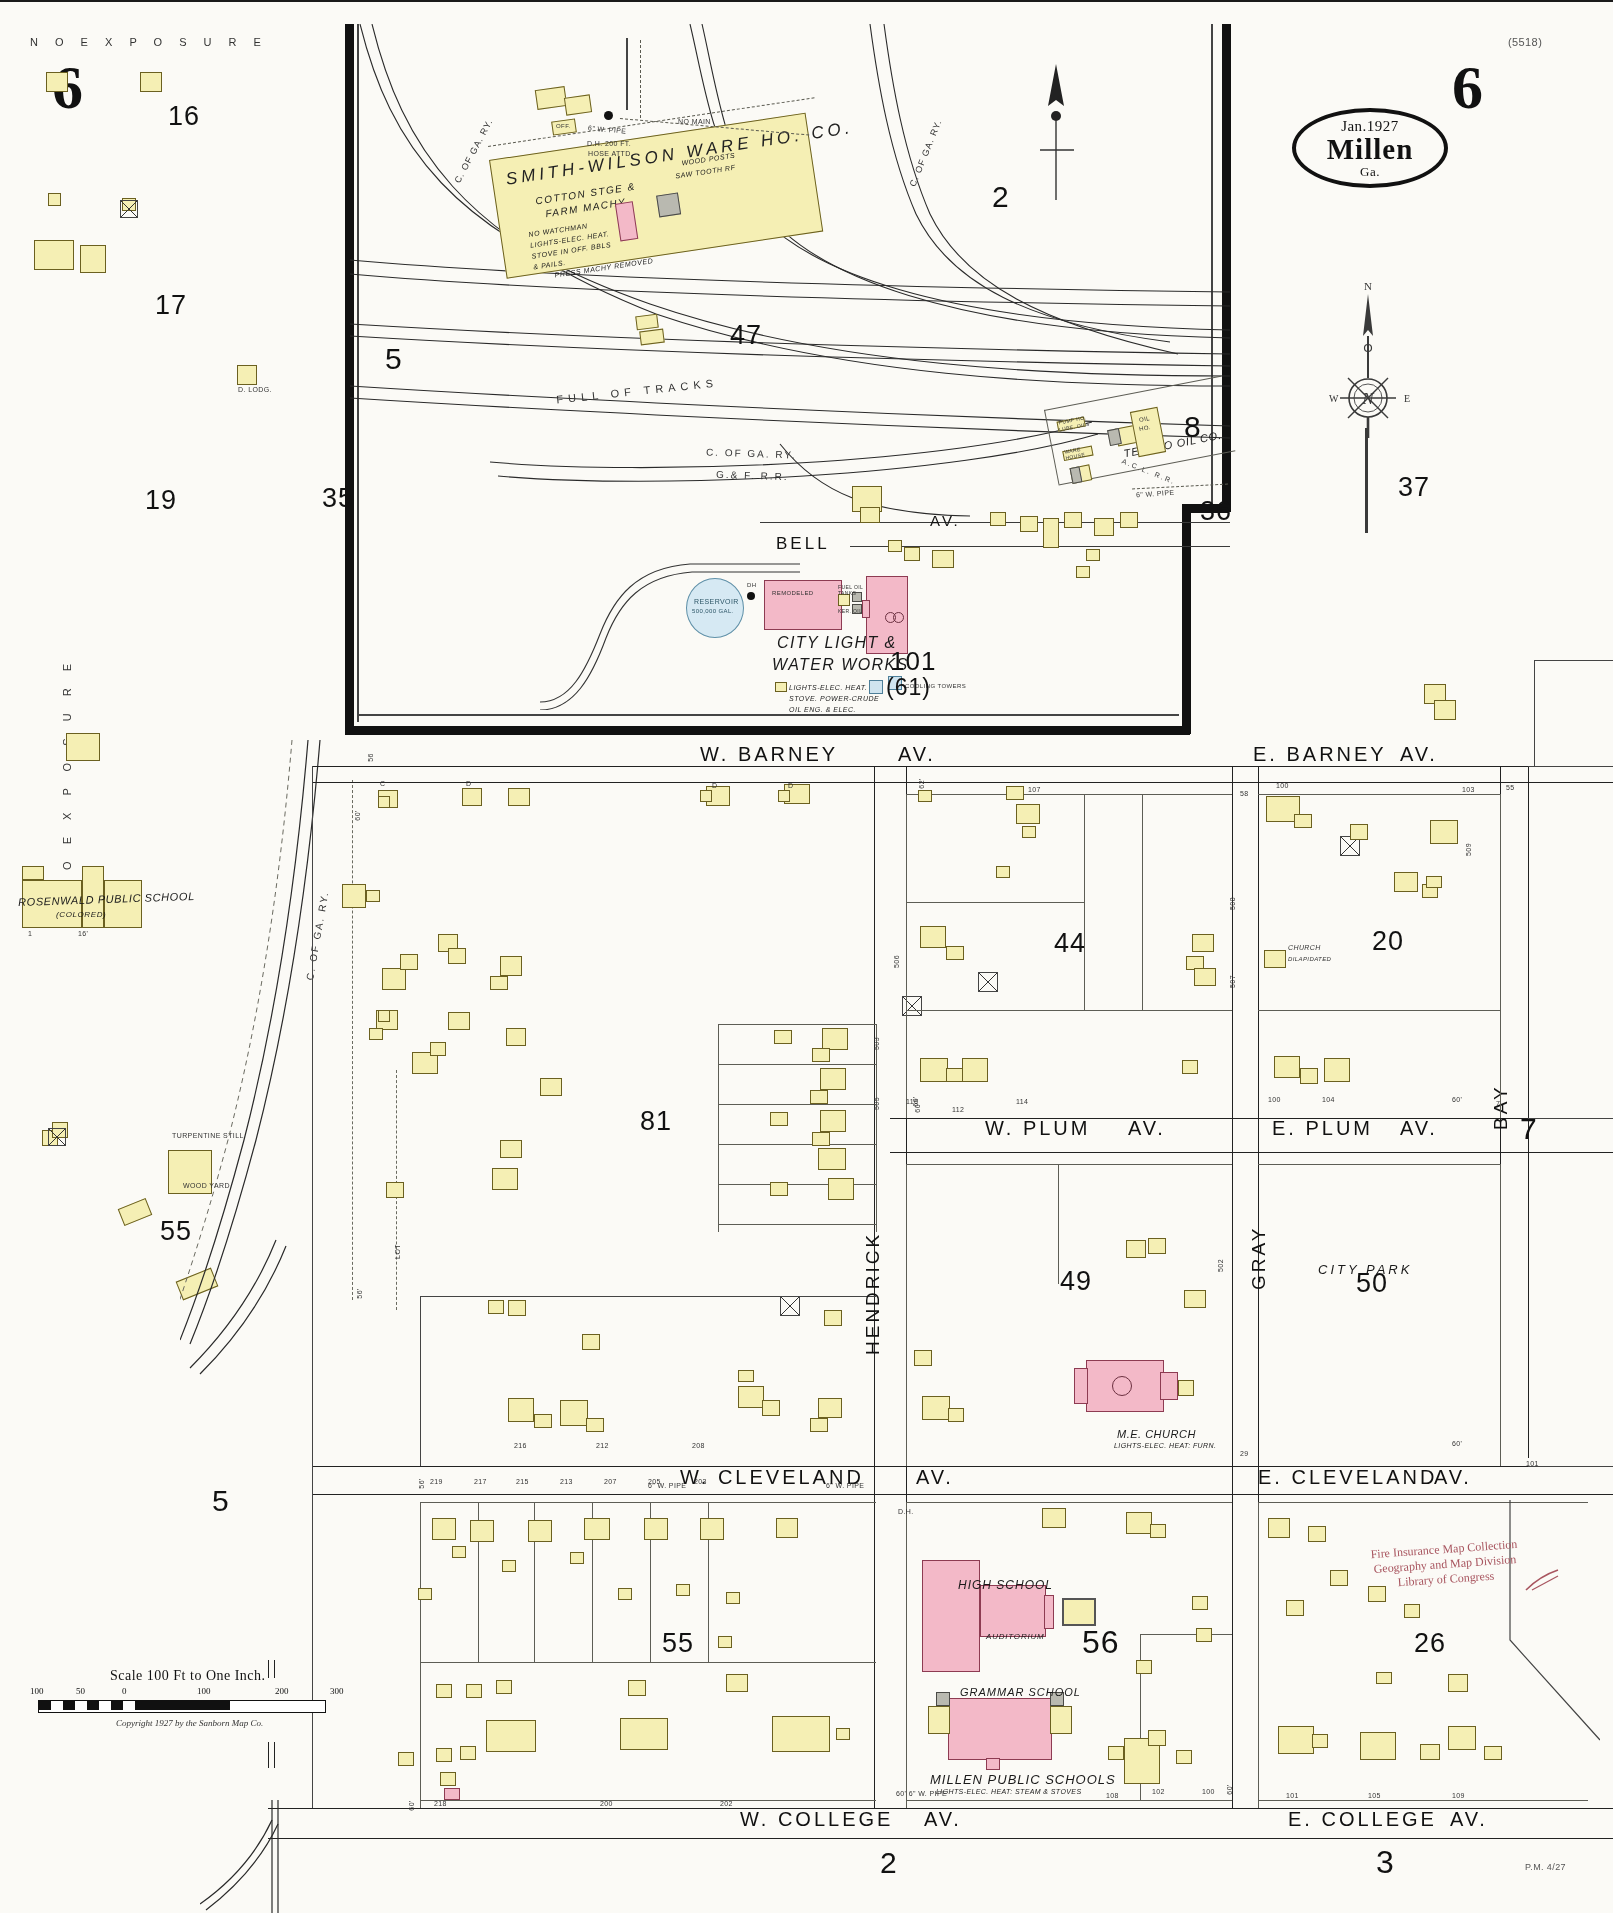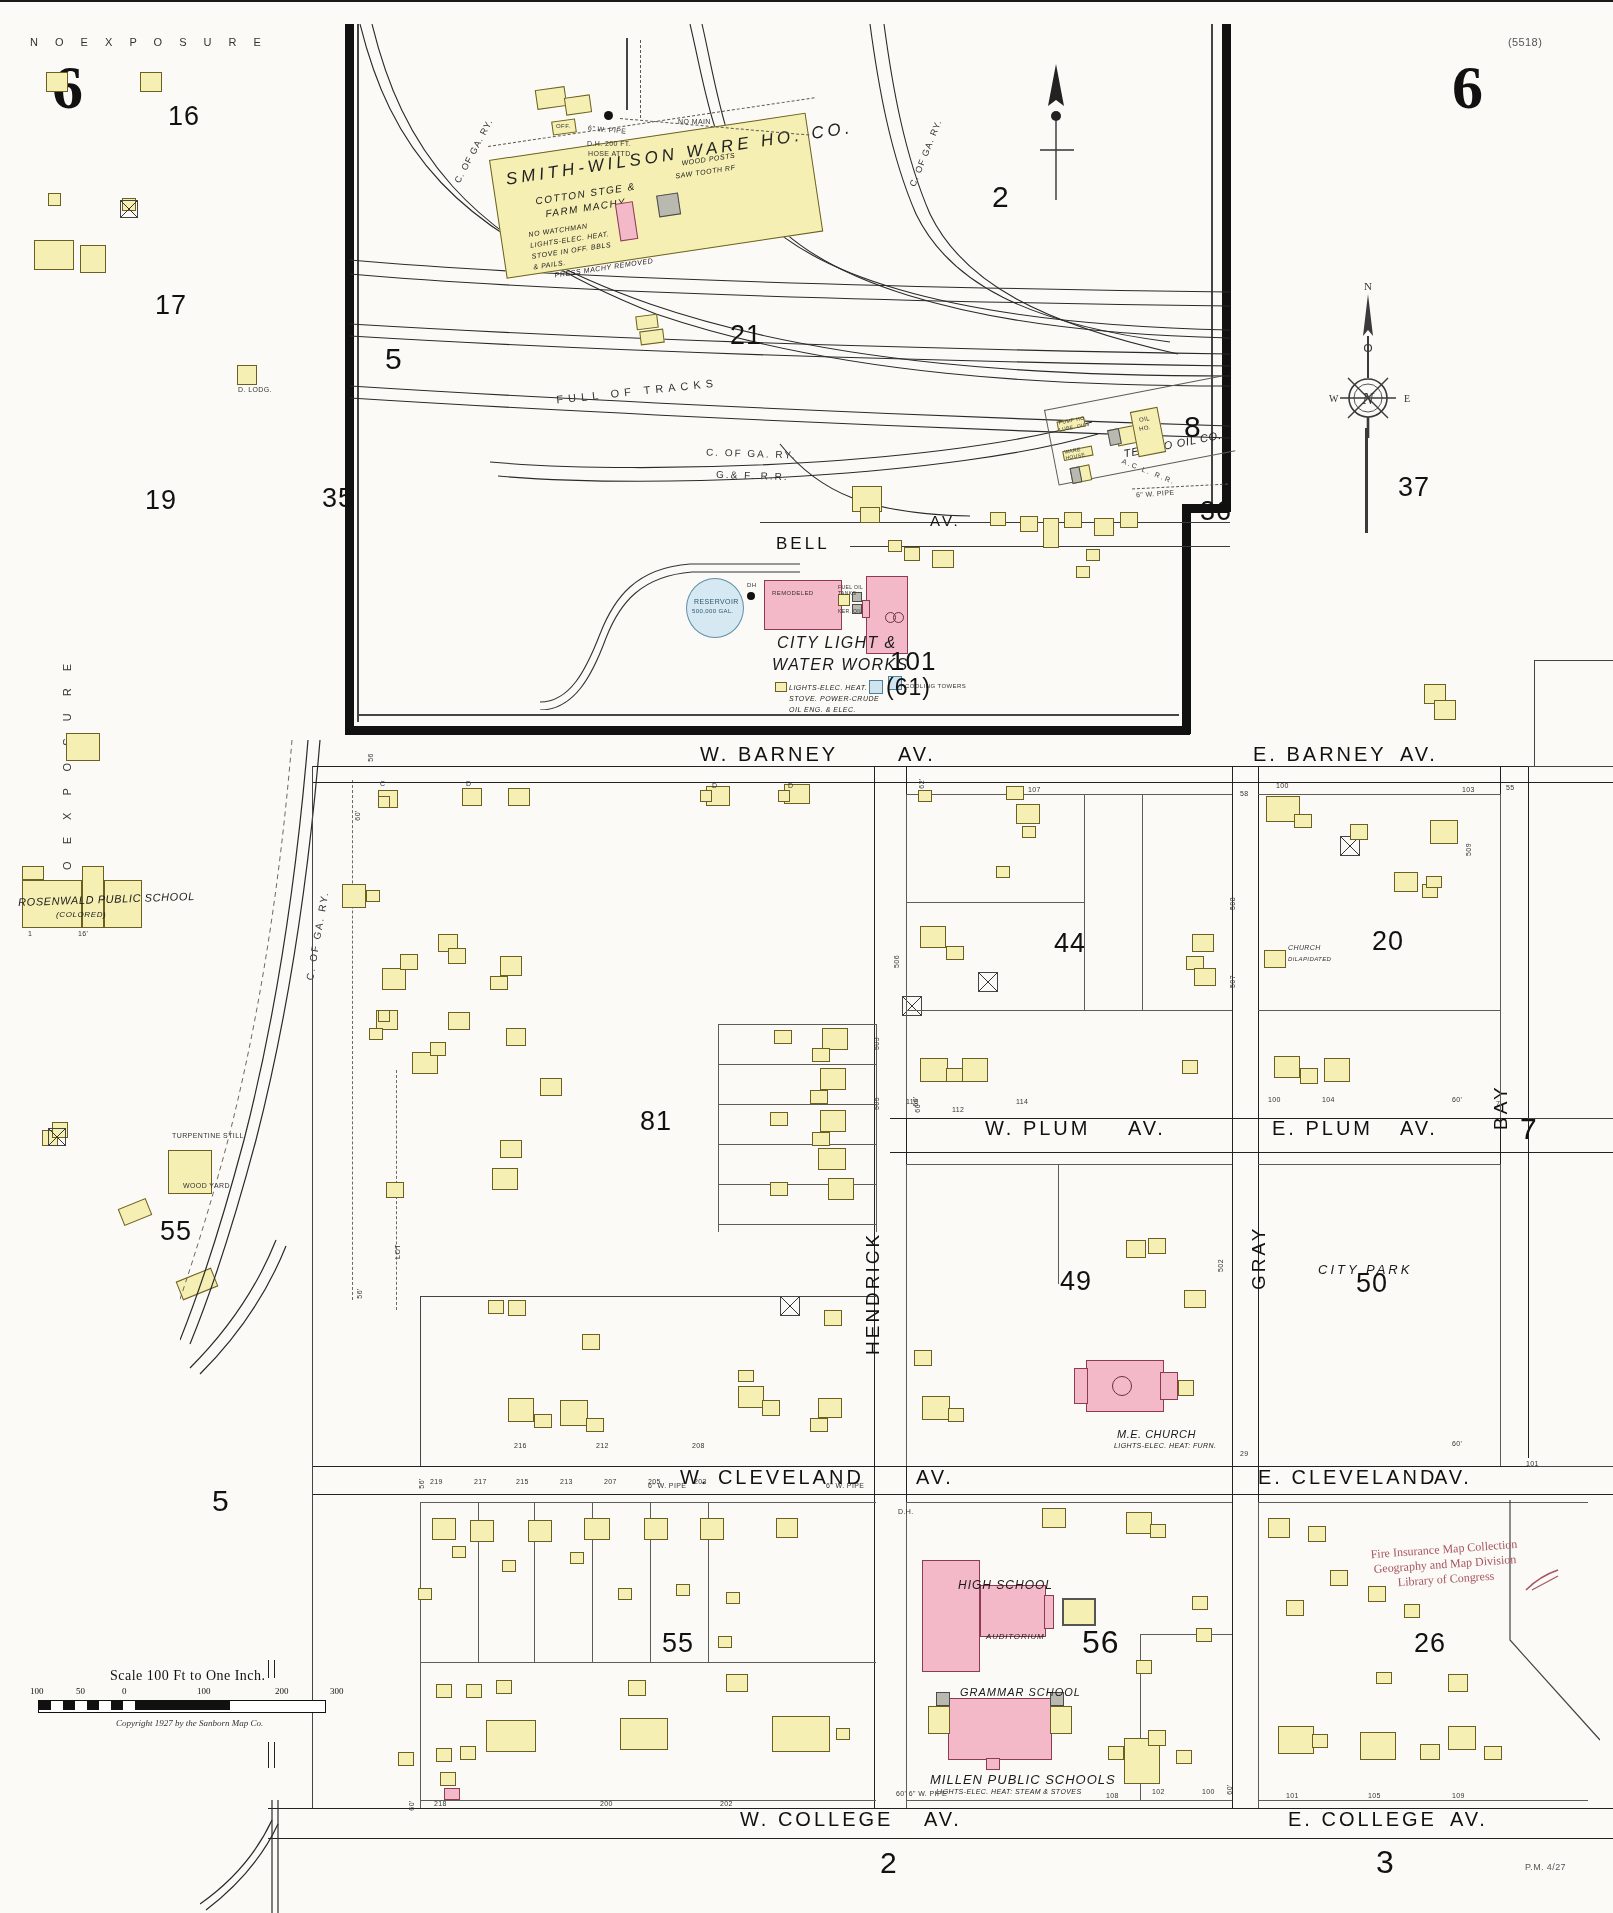--- a/index.html
+++ b/index.html
@@ -90,20 +90,25 @@
   <div class="ln" style="left:0;top:0;width:1613px;height:2px;"></div>
 
   <div class="no-exposure" style="left:30px;top:36px;">N O   E X P O S U R E</div>
   <div class="no-exposure" style="left:-52px;top:770px;transform:rotate(-90deg);transform-origin:center;">N O   E X P O S U R E</div>
 
   <div class="sheetnum" style="left:52px;top:52px;">6</div>
   <div class="sheetnum" style="left:1452px;top:52px;">6</div>
   <div class="tiny" style="left:1508px;top:36px;font-size:11px;color:#555;">(5518)</div>
   <div class="tiny" style="left:1525px;top:1862px;font-size:9px;color:#555;">P.M. 4/27</div>
 
+  <div id="cartouche">
+    <div class="c1">Jan.1927</div>
+    <div class="c2">Millen</div>
+    <div class="c3">Ga.</div>
+  </div>
 
   <svg class="abs" style="left:1040px;top:60px;width:70px;height:140px;" viewBox="0 0 70 140">
     <polygon points="16,4 24,46 16,40 8,46" fill="#222"></polygon>
     <circle cx="16" cy="56" r="5" fill="#222"></circle>
     <line x1="16" y1="60" x2="16" y2="140" stroke="#333" stroke-width="1.4"></line>
     <line x1="0" y1="90" x2="34" y2="90" stroke="#333" stroke-width="1.6"></line>
   </svg>
 
   <div id="compass">
     <svg viewBox="0 0 96 160" style="width:96px;height:160px;">
@@ -368,21 +373,21 @@
 
   <div class="street" style="left:862px;top:1355px;transform:rotate(-90deg);transform-origin:left top;font-size:19px;">HENDRICK</div>
   <div class="street" style="left:1248px;top:1290px;transform:rotate(-90deg);transform-origin:left top;font-size:19px;">GRAY</div>
   <div class="street" style="left:1490px;top:1130px;transform:rotate(-90deg);transform-origin:left top;font-size:19px;">BAY</div>
 
   <div class="blocknum" style="left:168px;top:101px;">16</div>
   <div class="blocknum" style="left:155px;top:290px;">17</div>
   <div class="blocknum" style="left:145px;top:485px;">19</div>
   <div class="blocknum" style="left:322px;top:483px;">35</div>
   <div class="blocknum" style="left:385px;top:342px;font-size:30px;">5</div>
-  <div class="blocknum" style="left:730px;top:320px;">21</div>
+  <div class="blocknum" style="left:730px;top:320px;">47</div>
   <div class="blocknum" style="left:992px;top:180px;font-size:30px;">2</div>
   <div class="blocknum" style="left:1184px;top:410px;font-size:30px;">8</div>
   <div class="blocknum" style="left:1200px;top:496px;">36</div>
   <div class="blocknum" style="left:1398px;top:472px;">37</div>
   <div class="blocknum" style="left:890px;top:646px;font-size:26px;">101</div>
   <div class="blocknum" style="left:886px;top:674px;font-size:23px;">(61)</div>
   <div class="blocknum" style="left:640px;top:1106px;">81</div>
   <div class="blocknum" style="left:1054px;top:928px;">44</div>
   <div class="blocknum" style="left:1372px;top:926px;">20</div>
   <div class="blocknum" style="left:1060px;top:1266px;">49</div>

